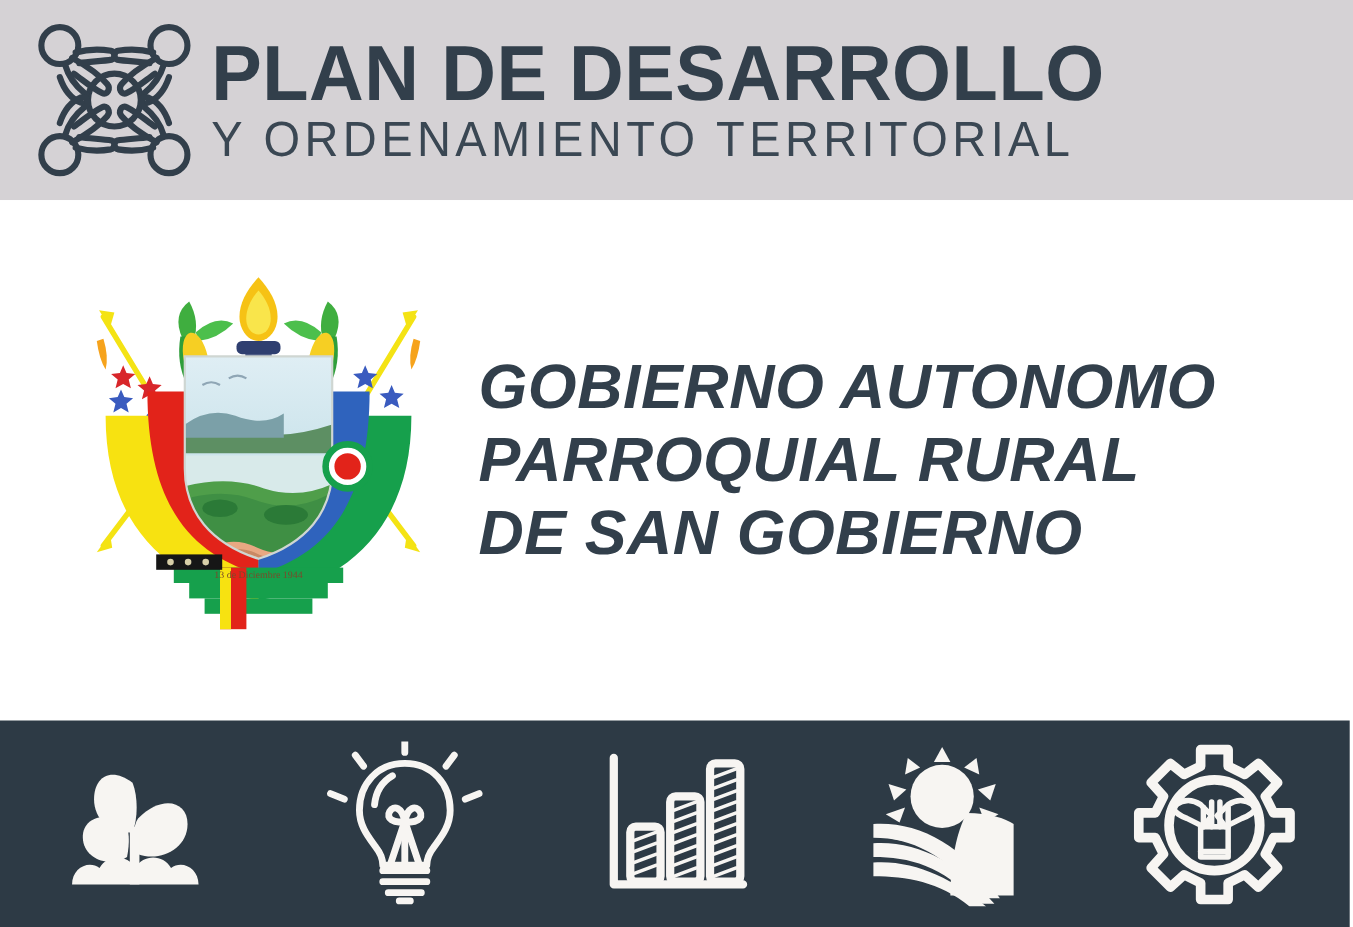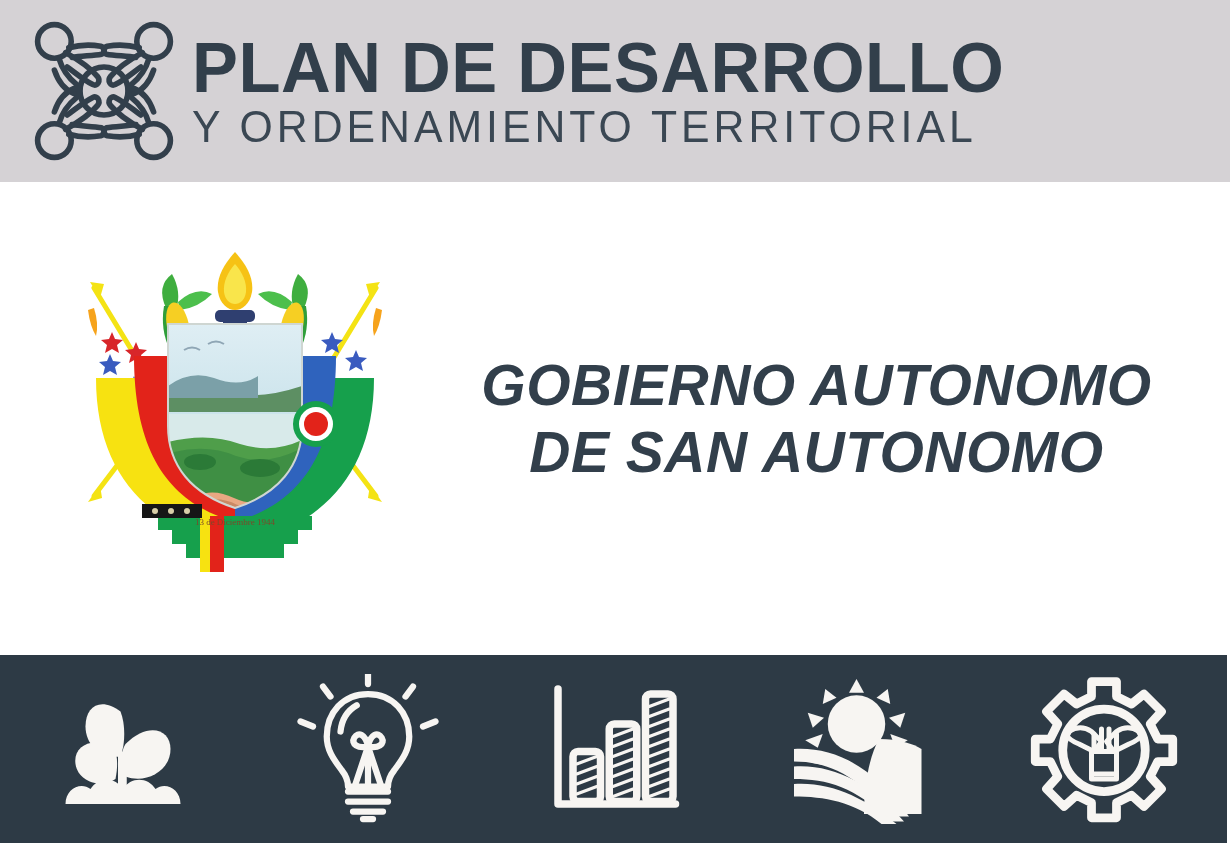--- a/index.html
+++ b/index.html
@@ -91,21 +91,21 @@
     text-decoration: underline;
   }
   .crest-svg {
     width: 370px;
     height: 345px;
     display: block;
   }
   .org-name {
     flex: 1 1 auto;
     padding-right: 32px;
-    text-align: center;
+    text-align: left;
     font-family: "Liberation Sans Narrow", "Liberation Sans", sans-serif;
     font-weight: bold;
     font-style: italic;
     font-size: 57px;
     line-height: 1.16;
     color: #323f4b;
     letter-spacing: 0.5px;
   }
   .org-name .line {
     display: block;
@@ -304,21 +304,22 @@
         <g>
           <circle cx="266" cy="178" r="22" fill="#ffffff"></circle>
           <circle cx="266" cy="178" r="20" fill="none" stroke="#16a04c" stroke-width="6"></circle>
           <circle cx="266" cy="178" r="12" fill="#e2231a"></circle>
         </g>
       </svg>
     </div>
 
     <div class="org-name">
       <span class="line">GOBIERNO AUTONOMO</span>
-      <span class="line">DE SAN AUTONOMO</span>
+      <span class="line">PARROQUIAL RURAL</span>
+      <span class="line">DE SAN GOBIERNO</span>
     </div>
   </div>
 
   <div class="footer-band">
 
     <div class="footer-icon">
       <svg viewBox="0 0 120 120">
         <g fill="#f7f5f2">
           <path d="M58,30 C42,18 30,26 30,42 C30,58 44,68 58,66 C62,56 62,40 58,30 Z"></path>
           <path d="M52,58 C34,50 20,58 22,72 C24,86 42,92 54,84 C56,74 56,64 52,58 Z"></path>

